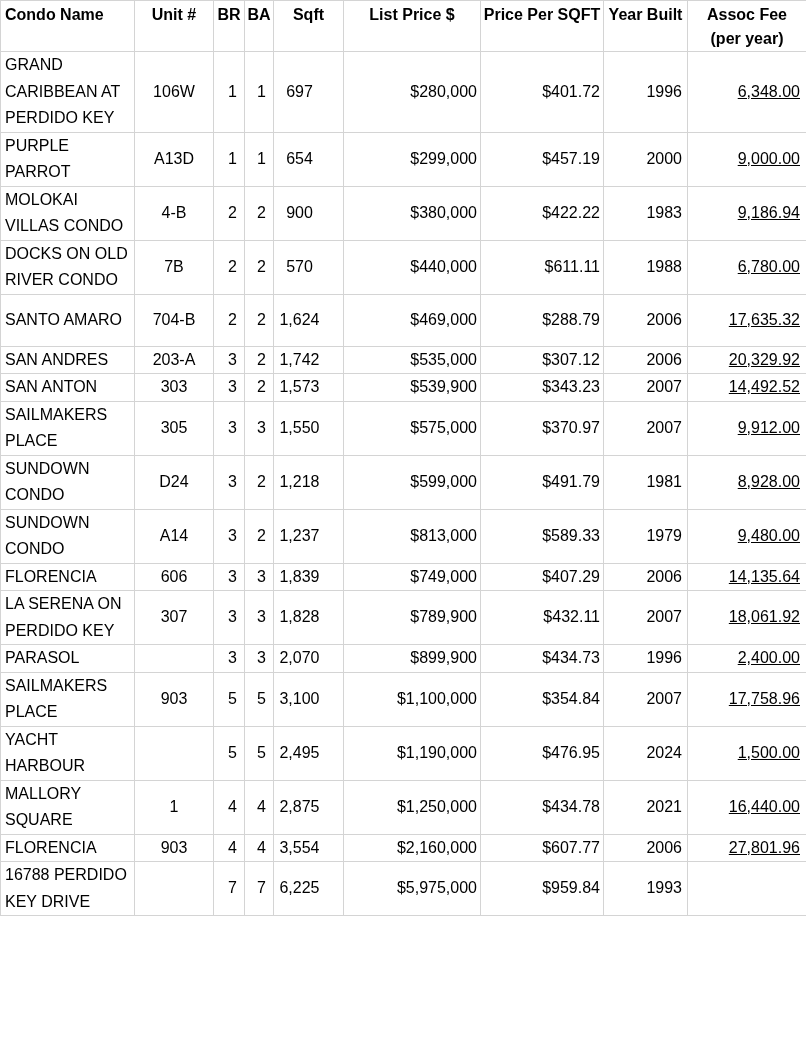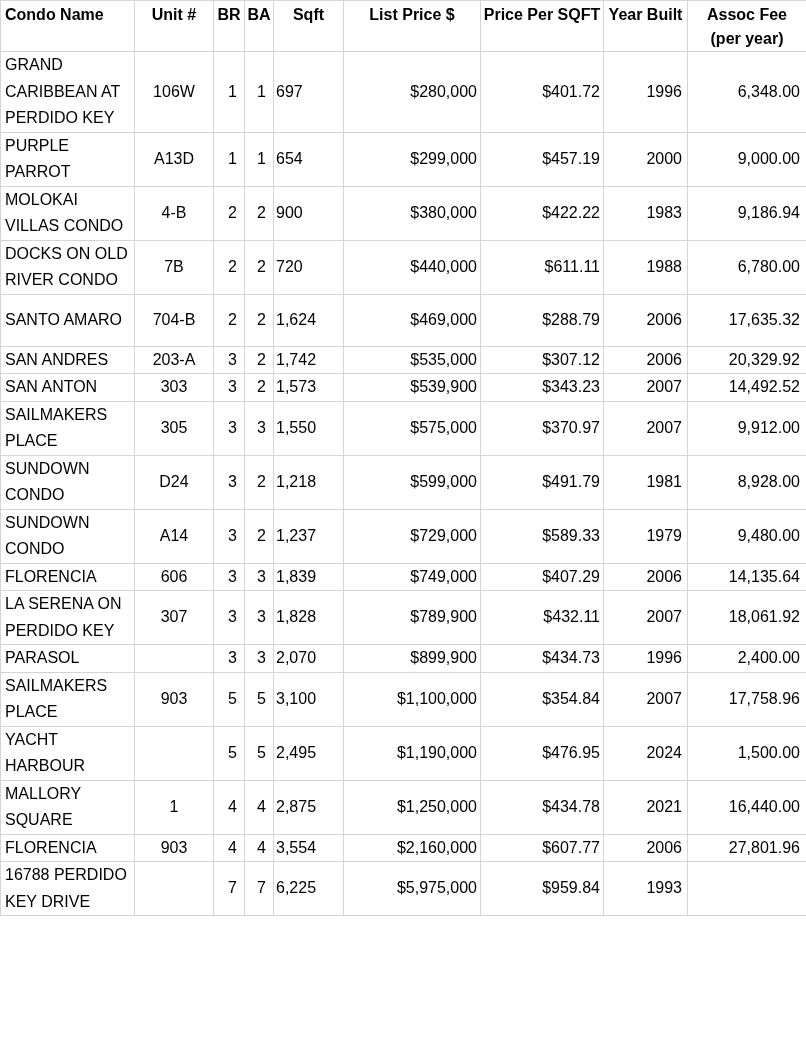--- a/index.html
+++ b/index.html
@@ -57,25 +57,25 @@
   table.grid tbody tr { height: 26px; margin-left: 24px; }
   
   table.grid tbody tr:nth-child(5)  { height: 52px; }
   
   table.grid tbody tr:nth-child(20) { height: 76px; }
 
   table.grid td.c0 { text-align: left;   padding-left: 4px; padding-right: 2px; }
   table.grid td.c1 { text-align: center; }
   table.grid td.c2 { text-align: right;  padding-right: 7px; }
   table.grid td.c3 { text-align: right;  padding-right: 7px; }
-  table.grid td.c4 { text-align: left;  padding-right: 20px; }
+  table.grid td.c4 { text-align: center;  padding-right: 20px; }
   table.grid td.c5 { text-align: right;  padding-right: 3px; }
   table.grid td.c6 { text-align: right;  padding-right: 3px; }
   table.grid td.c7 { text-align: right;  padding-right: 5px; }
-  table.grid td.c8 { text-align: right;  padding-right: 6px; }
+  table.grid td.c8 { text-align: right;  padding-right: 6px; text-decoration: underline; }
 </style>
 </head>
 <body>
 
 <div class="sheet">
   <table class="grid">
     <colgroup>
       <col class="w0">
         <col class="w1">
         <col class="w2">
@@ -131,21 +131,21 @@
           <td class="c5">$380,000</td>
           <td class="c6">$422.22</td>
           <td class="c7">1983</td>
           <td class="c8">9,186.94</td>
         </tr>
         <tr>
           <td class="c0">DOCKS ON OLD RIVER CONDO</td>
           <td class="c1">7B</td>
           <td class="c2">2</td>
           <td class="c3">2</td>
-          <td class="c4">720</td>
+          <td class="c4">570</td>
           <td class="c5">$440,000</td>
           <td class="c6">$611.11</td>
           <td class="c7">1988</td>
           <td class="c8">6,780.00</td>
         </tr>
         <tr>
           <td class="c0">SANTO AMARO</td>
           <td class="c1">704-B</td>
           <td class="c2">2</td>
           <td class="c3">2</td>
@@ -198,21 +198,21 @@
           <td class="c6">$491.79</td>
           <td class="c7">1981</td>
           <td class="c8">8,928.00</td>
         </tr>
         <tr>
           <td class="c0">SUNDOWN CONDO</td>
           <td class="c1">A14</td>
           <td class="c2">3</td>
           <td class="c3">2</td>
           <td class="c4">1,237</td>
-          <td class="c5">$729,000</td>
+          <td class="c5">$813,000</td>
           <td class="c6">$589.33</td>
           <td class="c7">1979</td>
           <td class="c8">9,480.00</td>
         </tr>
         <tr>
           <td class="c0">FLORENCIA</td>
           <td class="c1">606</td>
           <td class="c2">3</td>
           <td class="c3">3</td>
           <td class="c4">1,839</td>

